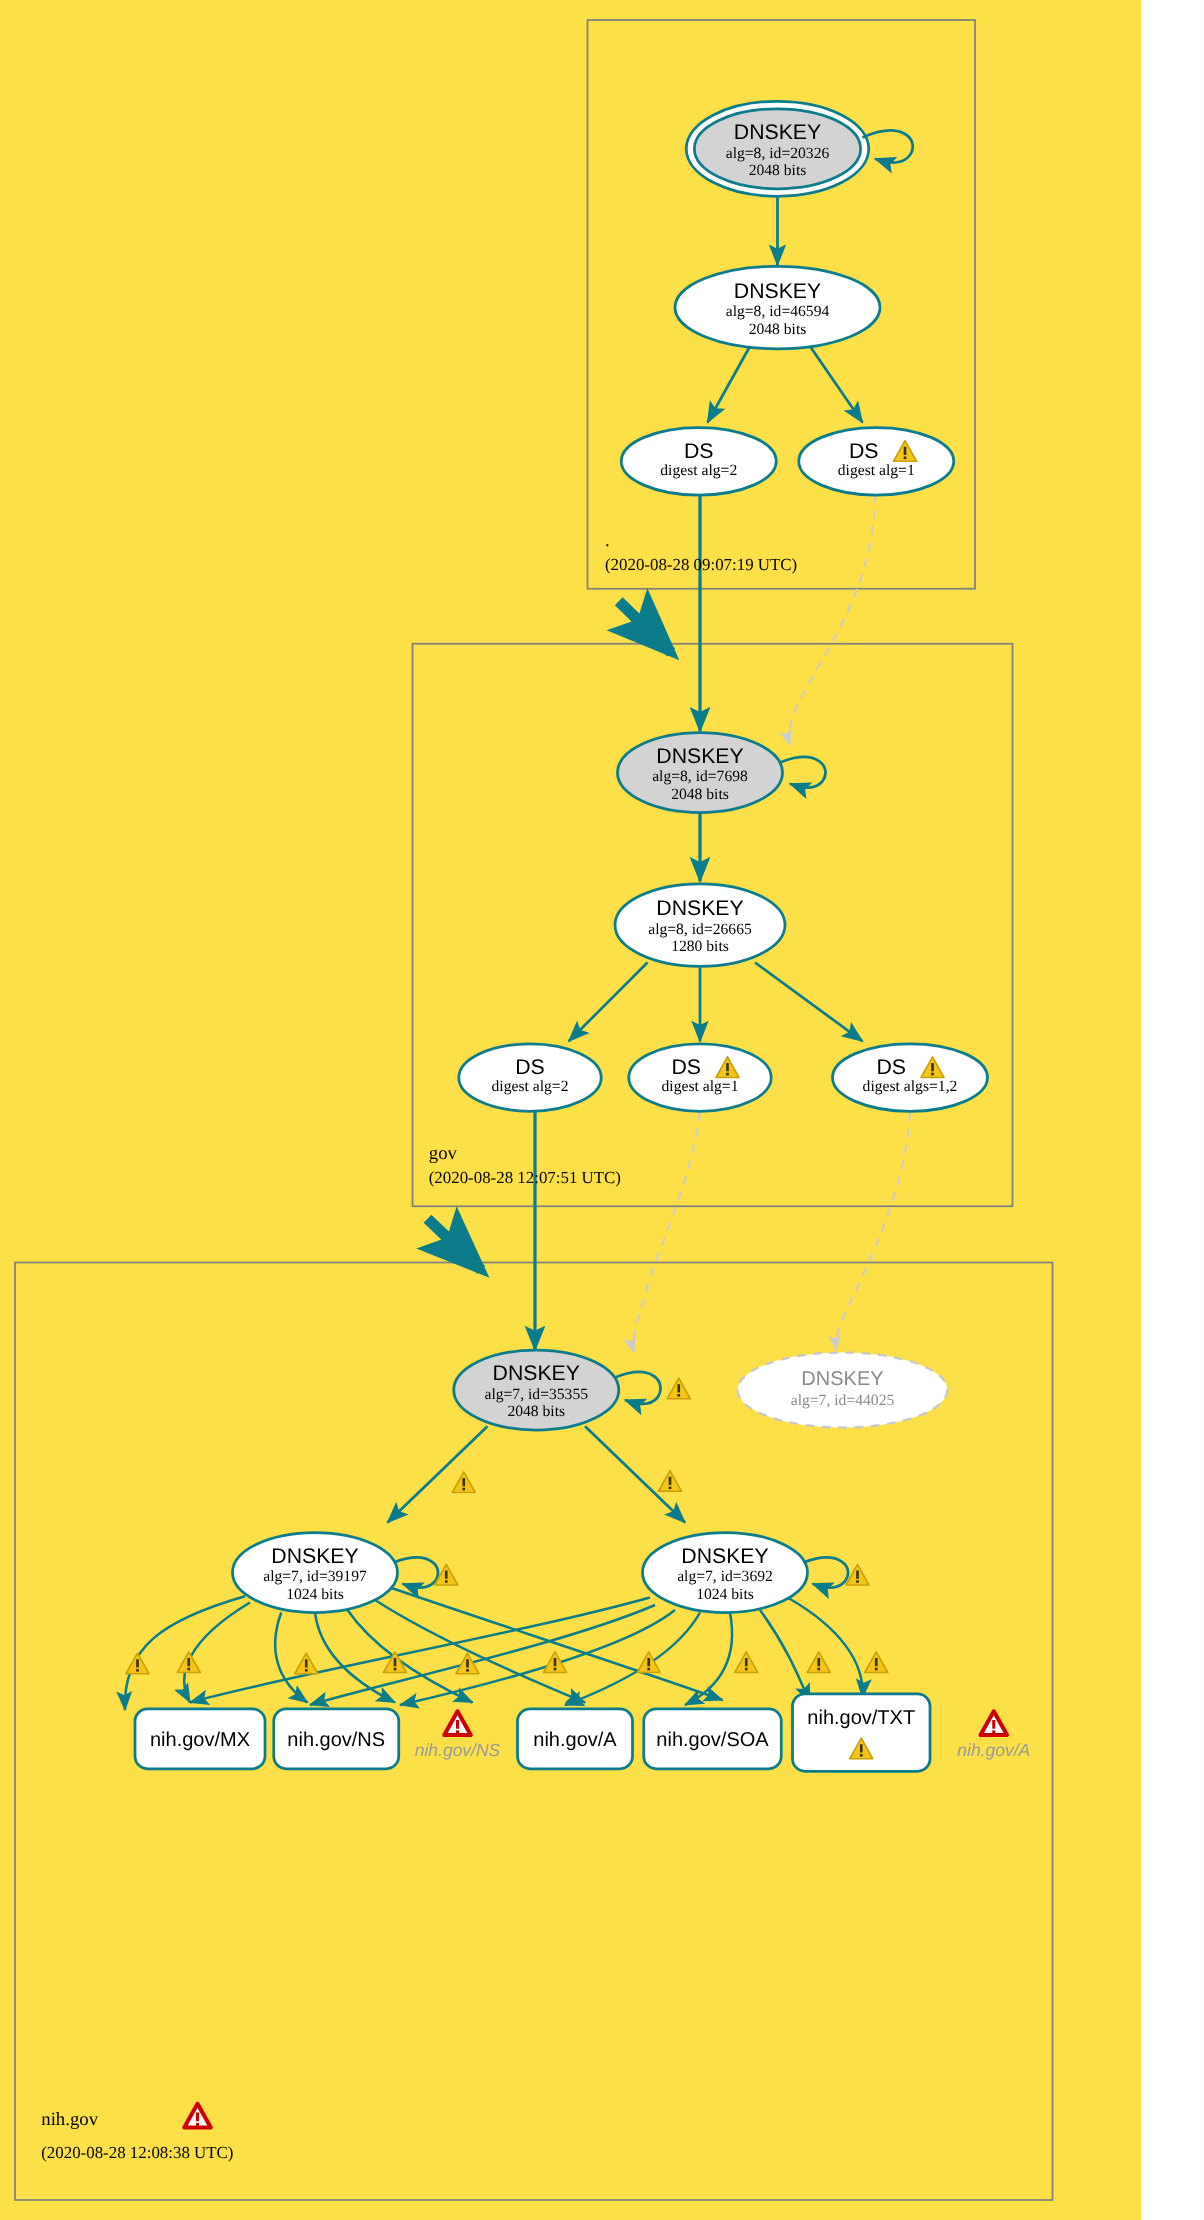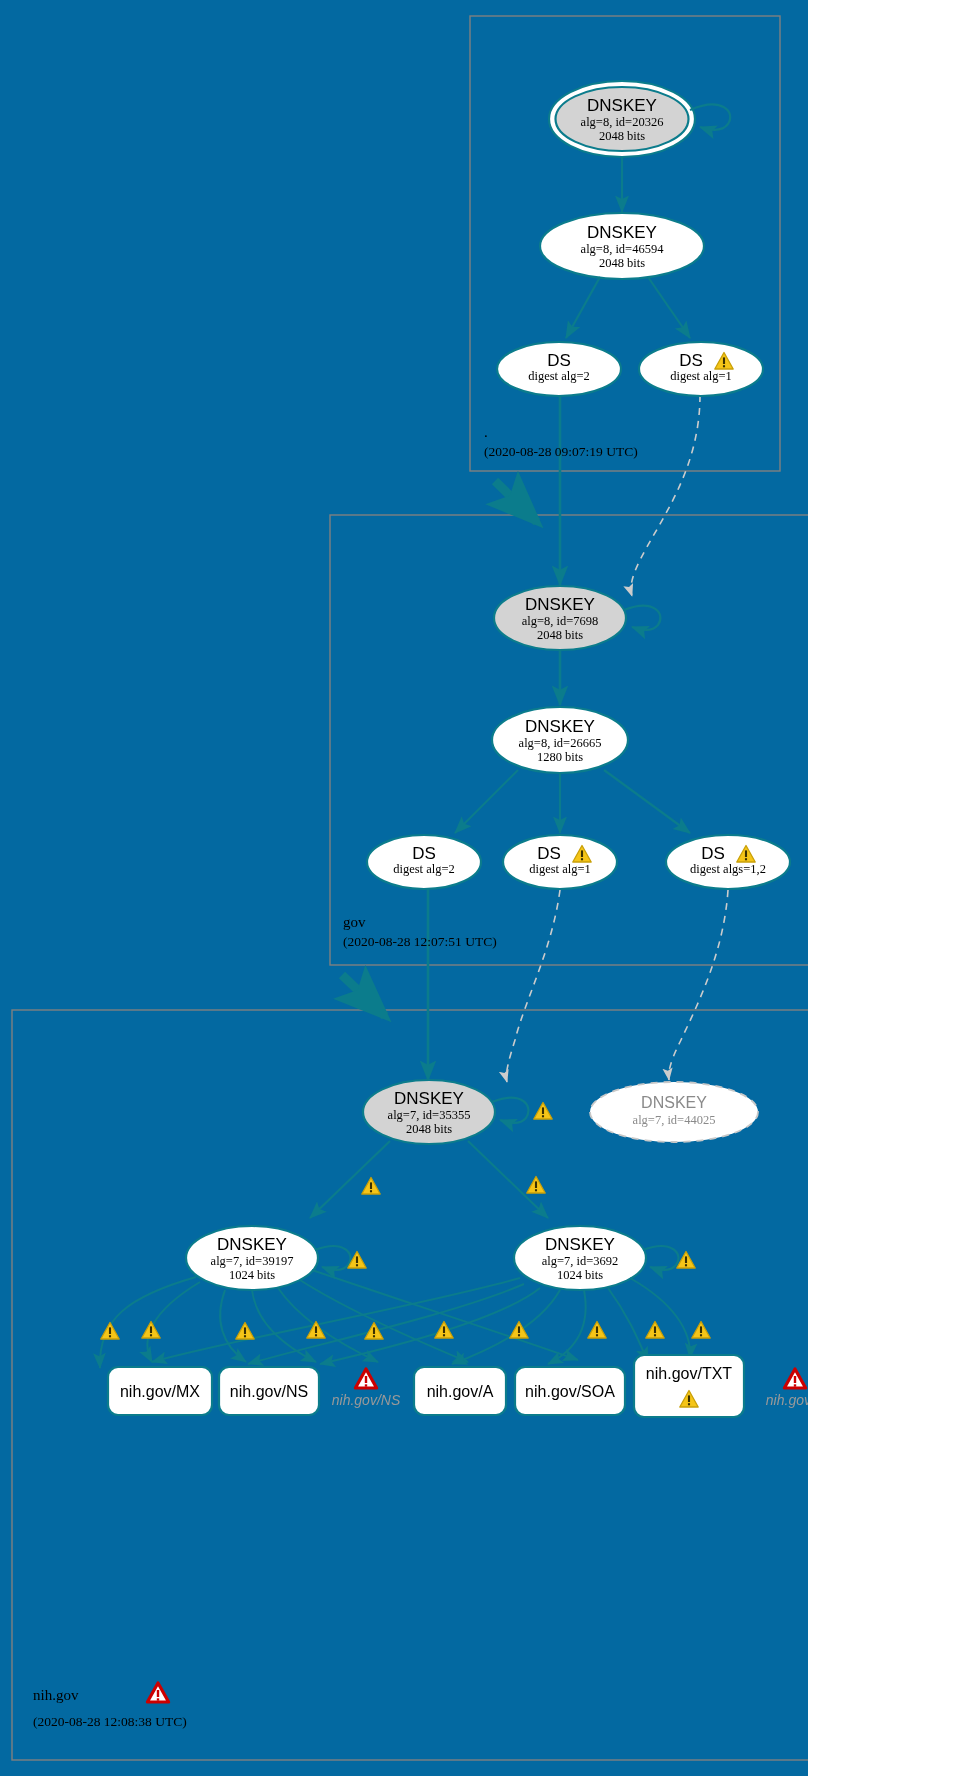--- a/index.html
+++ b/index.html
@@ -1,17 +1,17 @@
 <!DOCTYPE html>
 <html><head>
 <meta charset="utf-8">
 <style>
   html,body{margin:0;padding:0;background:#ffffff;}
   body{font-family:"Liberation Sans", sans-serif;}
-  #stage{position:relative;width:808px;height:1776px;background:#0369a1;overflow:hidden;}
+  #stage{position:relative;width:913px;height:1776px;background:#fde047;overflow:hidden;}
   svg{display:block;}
   .zlabel{font-family:"Liberation Serif", serif;font-size:15px;fill:#000;}
   .zdate{font-family:"Liberation Serif", serif;font-size:13.5px;fill:#000;}
   .ntitle{font-family:"Liberation Sans", sans-serif;font-size:17px;fill:#000;text-anchor:middle;}
   .nsub{font-family:"Liberation Serif", serif;font-size:12.5px;fill:#000;text-anchor:middle;}
   .rrlabel{font-family:"Liberation Sans", sans-serif;font-size:16px;fill:#000;text-anchor:middle;}
   .ghost{font-family:"Liberation Sans", sans-serif;font-size:14px;fill:#999;text-anchor:middle;font-style:italic;}
   .ghostkey{font-family:"Liberation Sans", sans-serif;font-size:16px;fill:#8a8a8a;text-anchor:middle;}
   .ghostkeysub{font-family:"Liberation Serif", serif;font-size:12.5px;fill:#8a8a8a;text-anchor:middle;}
 </style>

